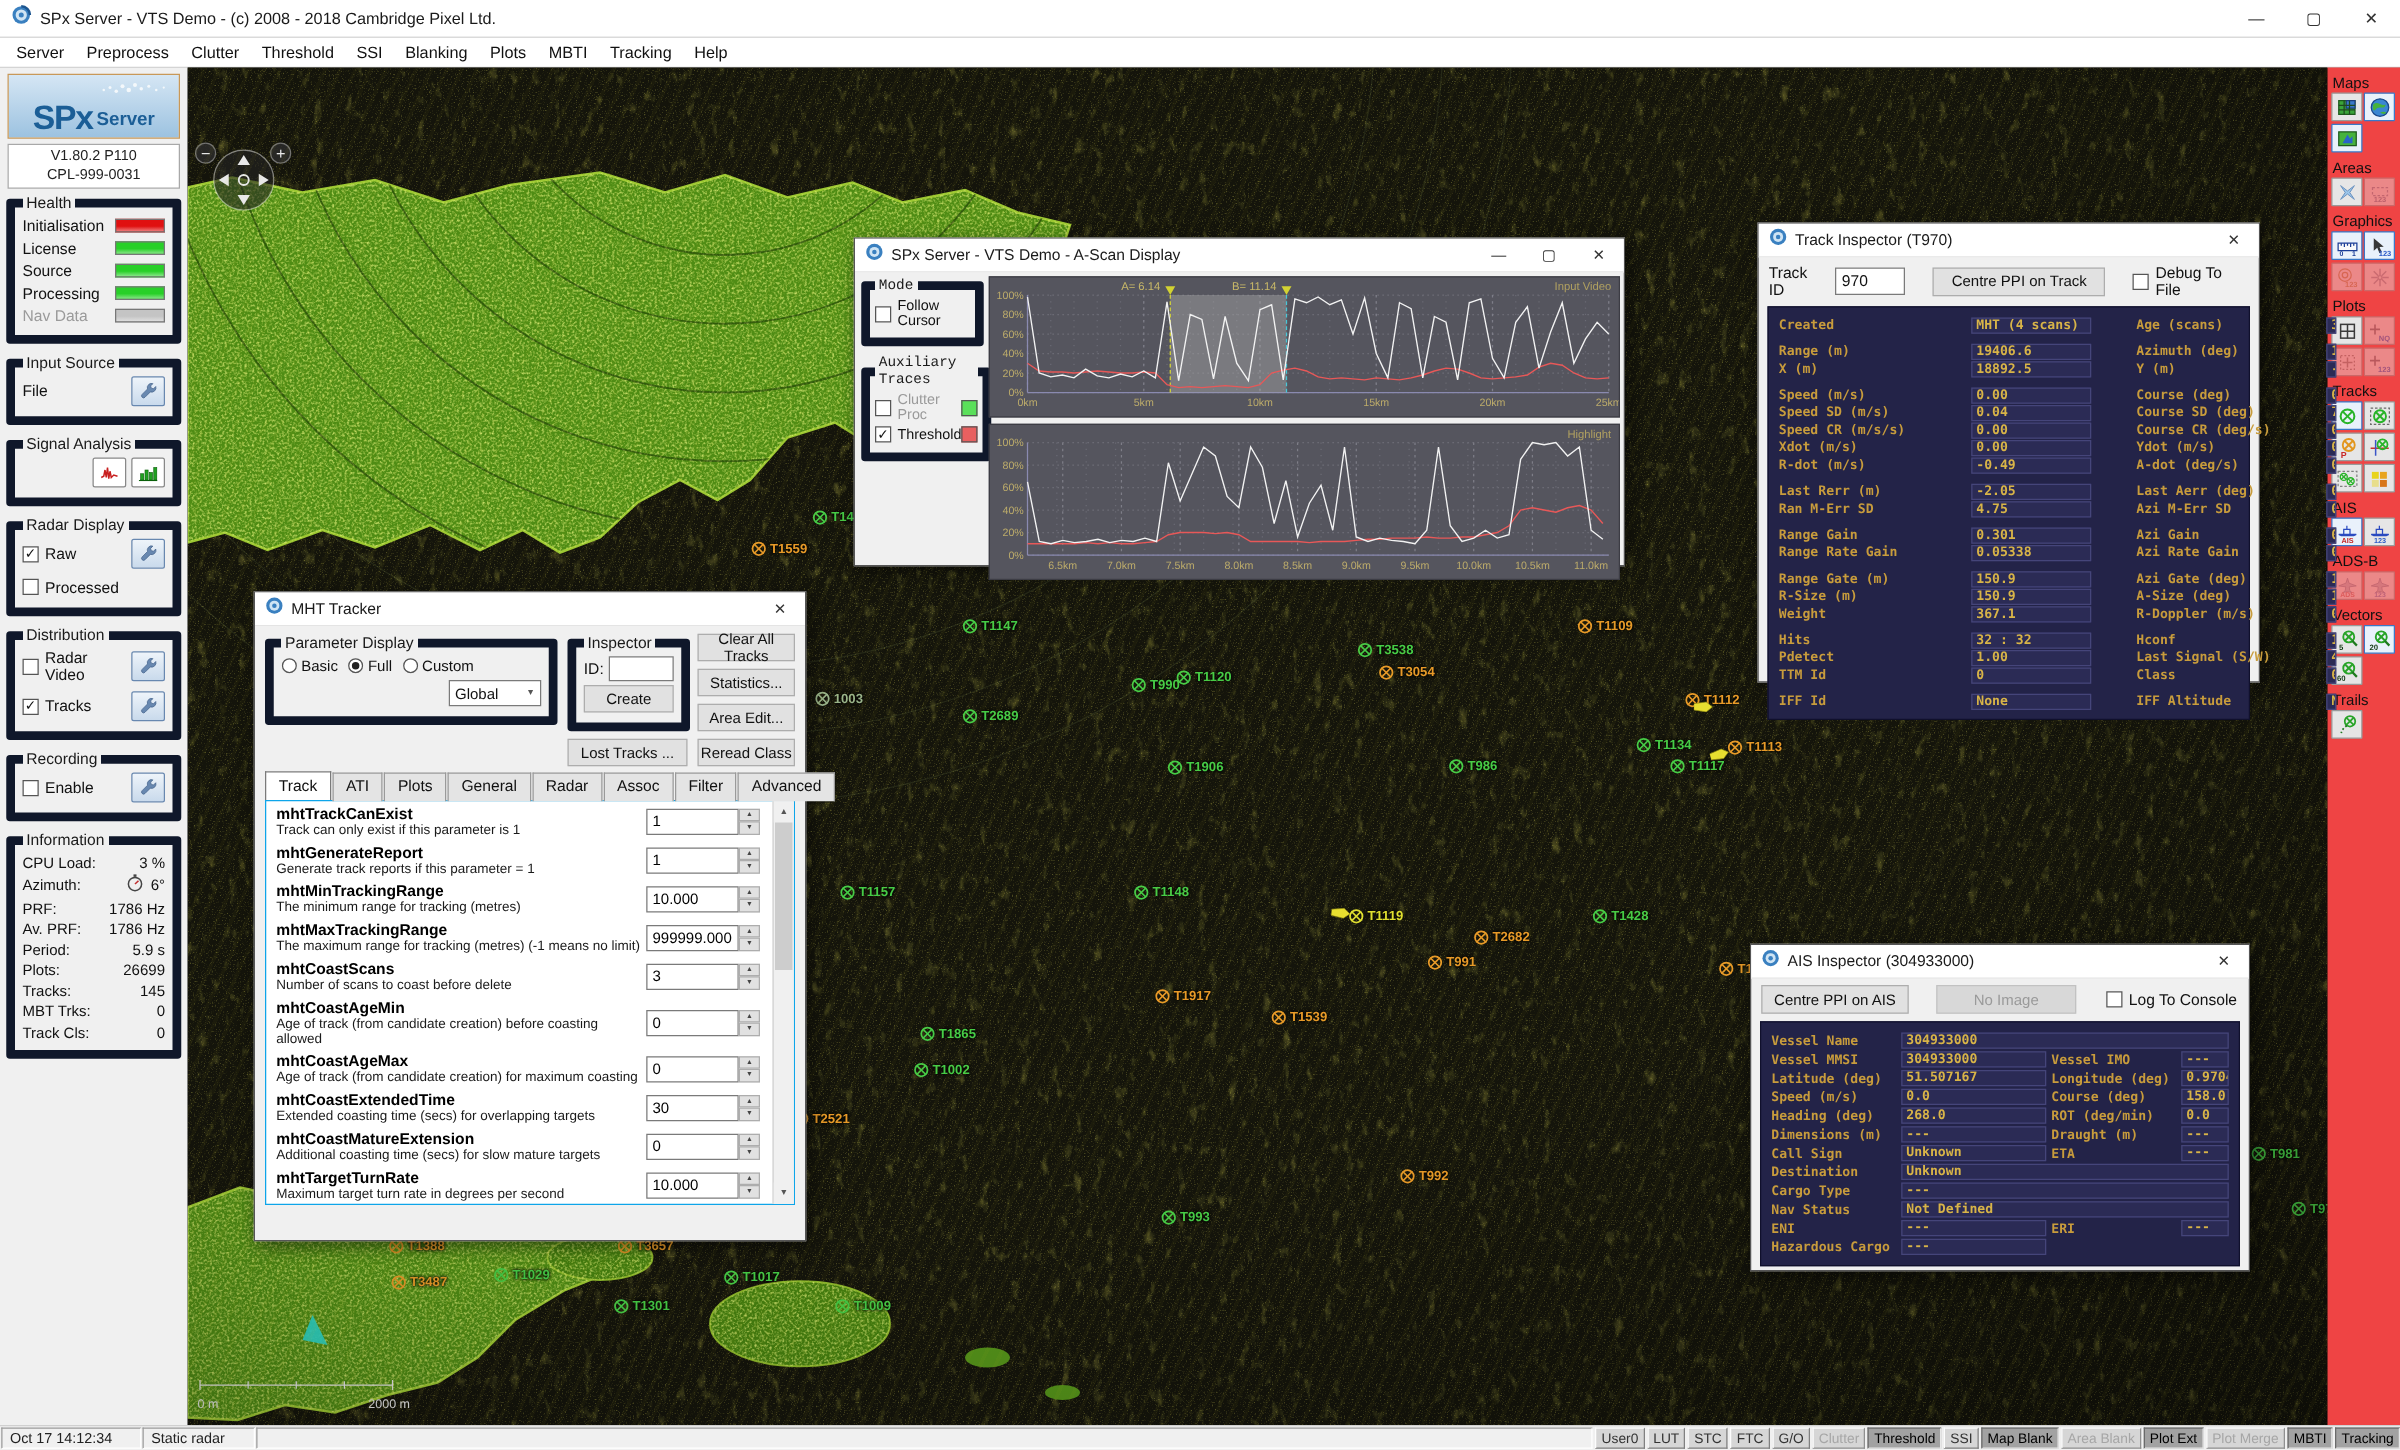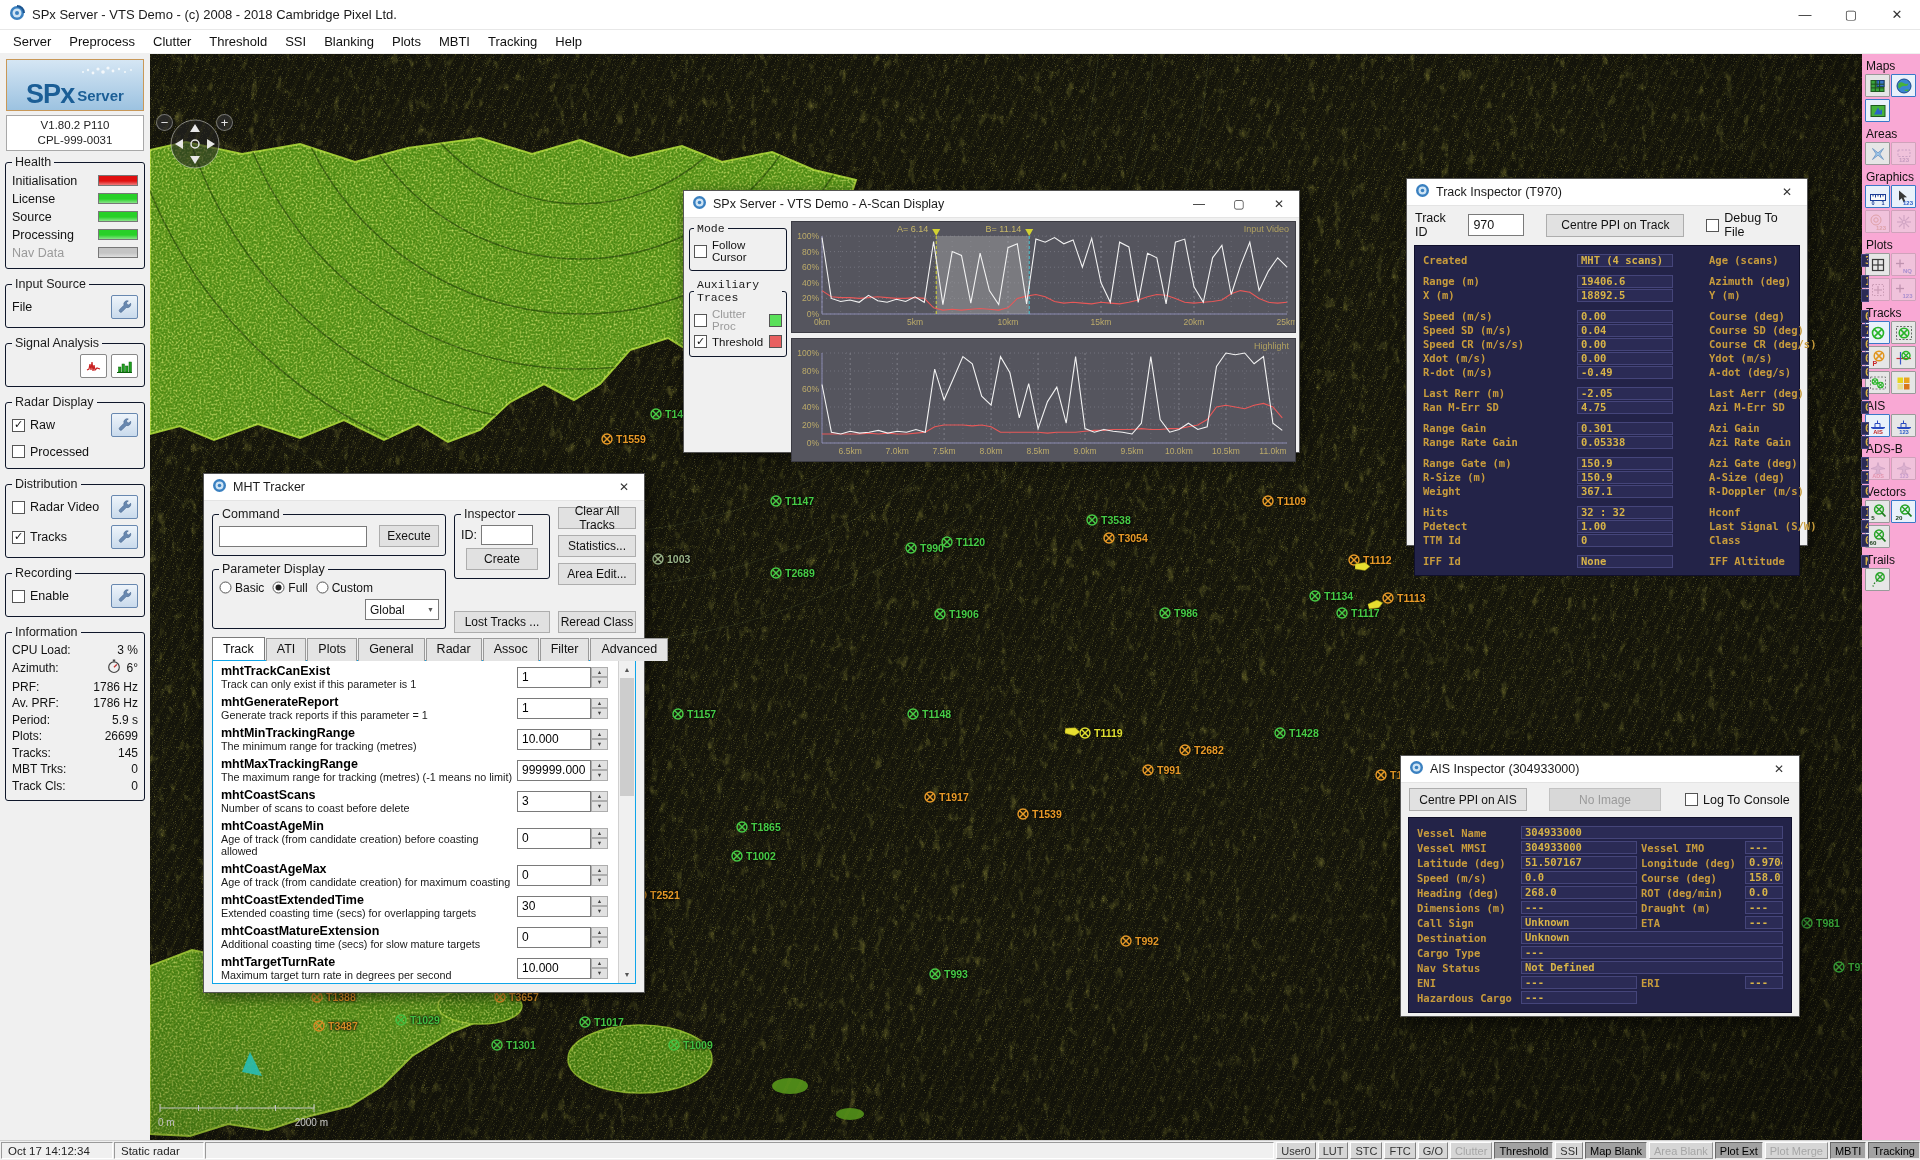--- a/index.html
+++ b/index.html
@@ -21,39 +21,39 @@
   
   #leftpanel { position:absolute; left:0; top:54px; width:150px; height:1086px; background:#f0f0f0; }
   #logo { margin:5px 6px 4px 6px; height:52px; border:1px solid #c89858;
     background:linear-gradient(#d5e6f4,#9cc2e0); display:flex; align-items:flex-end;
     justify-content:center; padding-bottom:6px; position:relative; overflow:hidden; }
   #logo .spx { font-size:27px; font-weight:bold; color:#1b5e96; letter-spacing:-1px; line-height:20px;}
   #logo .srv { font-size:15px; font-weight:bold; color:#1b5e96; margin-left:3px; }
   #logo svg { position:absolute; right:6px; top:4px; }
   #verbox { margin:4px 6px; border:1px solid #a8a8a8; background:#fff; text-align:center;
     font-size:11.5px; color:#222; padding:2px 0; line-height:15px; }
-  fieldset { border:1px solid #0f172a; border-radius:3px; margin:2px 5px 8px 5px; padding:1px 6px 5px 6px; }
+  fieldset { border:7px solid #0f172a; border-radius:3px; margin:2px 5px 8px 5px; padding:1px 6px 5px 6px; }
   legend { font-size:12.5px; color:#1a1a1a; padding:0 3px; margin-left:0px; }
   .lrow { display:flex; align-items:center; margin:3px 0; font-size:12.5px; color:#111; min-height:15px;}
   .lrow .sp { flex:1; }
   .hbar { width:40px; height:11px; border:1px solid #777; margin-left:auto; }
   .dim { color:#9a9a9a; }
   .cb { width:13px; height:13px; background:#fff; border:1px solid #555; display:inline-flex;
     align-items:center; justify-content:center; margin-right:5px; flex:none; font-size:11px; color:#111; }
   .cb.on::after { content:"✓"; margin-top:-1px; }
   .toolbtn { width:27px; height:24px; border:1px solid #6888b0; border-radius:2px;
     background:linear-gradient(#eef4fa,#c9daec); display:inline-flex; align-items:center;
     justify-content:center; flex:none; }
   .toolbtn.white { background:#fff; border-color:#888; }
   .inforow { display:flex; align-items:center; font-size:12px; color:#111; margin:2.5px 0; }
   .inforow .v { margin-left:auto; }
   .inforow .ic { margin-left:auto; margin-right:6px; }
 
   
-  #rightpanel { position:absolute; left:1862px; top:54px; width:58px; height:1086px; background:#f9a8d4;
+  #rightpanel { position:absolute; left:1862px; top:54px; width:58px; height:1086px; background:#ef4444;
     padding:2px 3px; }
   .rsec-title { font-size:12px; color:#111; margin:3px 0 1px 1px; }
   .rsec-btns { display:flex; flex-wrap:wrap; }
   .rbtn { width:25px; height:23px; margin:0 1px 2px 0; display:inline-flex; align-items:center;
     justify-content:center; background:#e6e6e6; border:1px solid #9a9a9a; border-radius:1px; }
   .rbtn.active { background:#e9f1fb; border:1px solid #3a78c8; }
   .rbtn.disabled { opacity:.42; }
 
   
   #statusbar { position:absolute; left:0; top:1140px; width:1920px; height:20px; background:#f0f0f0;
@@ -1198,28 +1198,20 @@
     </span>
     <span class="txt">MHT Tracker</span>
     <span class="winbtns">
         <span class="winbtn close">✕</span>
       </span>
   </div>
   <div class="content">
     <div class="toprow">
       <div style="width:234px; flex:none;">
         <fieldset>
-          <legend>Command</legend>
-          <div class="lrow">
-            <input class="tinput" style="width: 148px; height: 21px;" value="">
-            <span class="sp"></span>
-            <button class="btn" style="width:60px;height:22px;">Execute</button>
-          </div>
-        </fieldset>
-        <fieldset>
           <legend>Parameter Display</legend>
           <div class="lrow" style="font-size:12px;">
             <svg width="13" height="13" style="margin-right:3px">
                 <circle cx="6.5" cy="6.5" r="5.5" fill="#fff" stroke="#555"></circle>
               </svg>
             <span>Basic</span>
             <svg width="13" height="13" style="margin:0 3px 0 8px">
                 <circle cx="6.5" cy="6.5" r="5.5" fill="#fff" stroke="#555"></circle>
                 <circle cx="6.5" cy="6.5" r="3" fill="#222"></circle>
               </svg>

